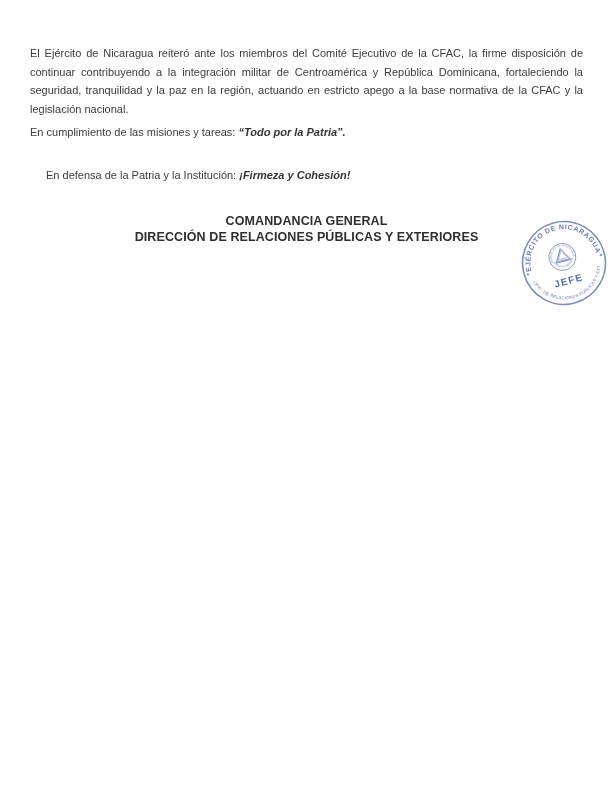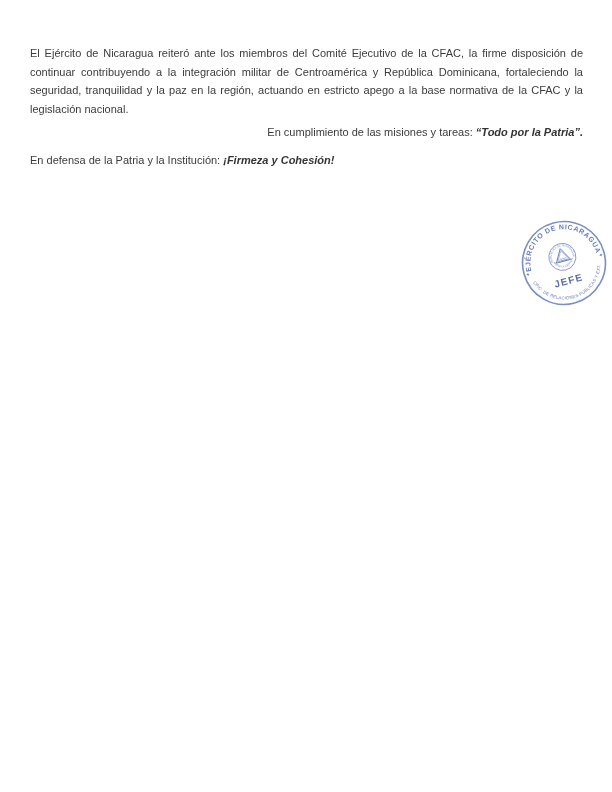--- a/index.html
+++ b/index.html
@@ -15,22 +15,22 @@
   .textblock {
     position: absolute;
     left: 30px;
     width: 553px;
     font-size: 11px;
     line-height: 18.5px;
     margin: 0;
   }
   .par-justified { text-align: justify; }
   .par1 { top: 44px; }
-  .missions-line { top: 123px; text-align: right; }
-  .defense-line { top: 151px; }
+  .missions-line { top: 123px; }
+  .defense-line { top: 166px; margin-left: 16px; }
   .dateline { top: 182px; }
   .motto { font-weight: bold; font-style: italic; color: #343434; }
   .heading {
     position: absolute;
     left: 30px; top: 214px; width: 553px;
     text-align: center;
     font-size: 12.5px;
     font-weight: bold;
     line-height: 15.5px;
     color: #2e2e2e;
@@ -50,20 +50,24 @@
 
 <div class="page">
 
   <p class="textblock par-justified par1">El Ejército de Nicaragua reiteró ante los miembros del Comité Ejecutivo de la CFAC, la firme disposición de continuar contribuyendo a la integración militar de Centroamérica y República Dominicana, fortaleciendo la seguridad, tranquilidad y la paz en la región, actuando en estricto apego a la base normativa de la CFAC y la legislación nacional.</p>
 
   <p class="textblock missions-line"><span>En cumplimiento de las misiones y tareas: </span><span class="motto">“Todo por la Patria”.</span></p>
 
   <p class="textblock defense-line"><span>En defensa de la Patria y la Institución: </span><span class="motto">¡Firmeza y Cohesión!</span></p>
 
 
+  <div class="heading">
+    <div>COMANDANCIA GENERAL</div>
+    <div>DIRECCIÓN DE RELACIONES PÚBLICAS Y EXTERIORES</div>
+  </div>
 
   <div class="seal">
     <svg viewBox="-50 -50 100 100" xmlns="http://www.w3.org/2000/svg">
       <defs>
         <path id="sealTopArc" d="M -36.5 8 A 37.4 37.4 0 1 1 36.5 8" fill="none"></path>
         <path id="sealBottomArc" d="M -39 11 A 40.5 40.5 0 0 0 39 11" fill="none"></path>
         <path id="innerTopArc" d="M -11.4 2.6 A 11.7 11.7 0 1 1 11.4 2.6" fill="none"></path>
         <path id="innerBottomArc" d="M -11 4 A 11.7 11.7 0 0 0 11 4" fill="none"></path>
       </defs>
       <g transform="rotate(-15)">

